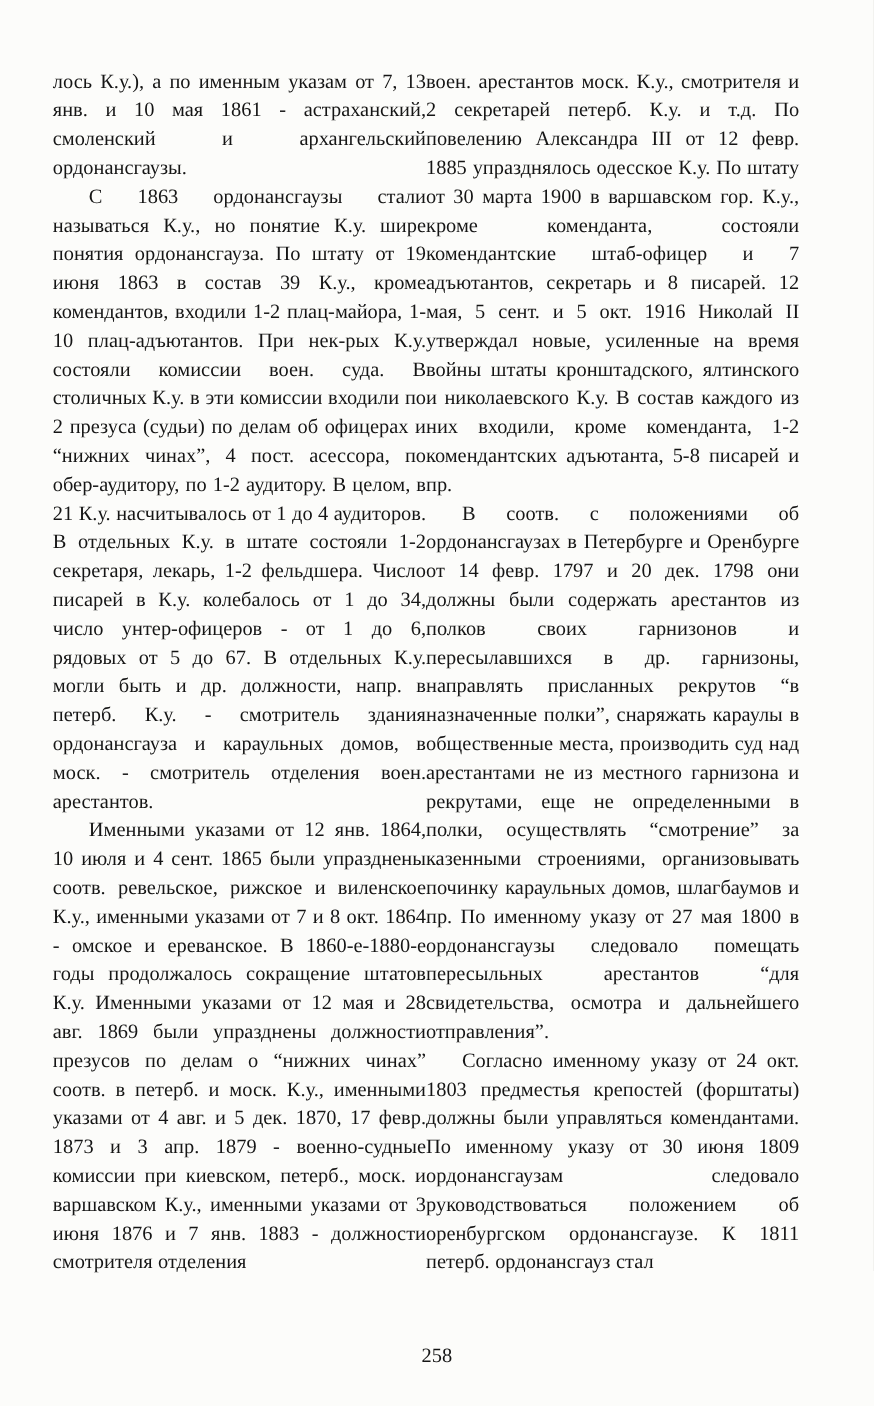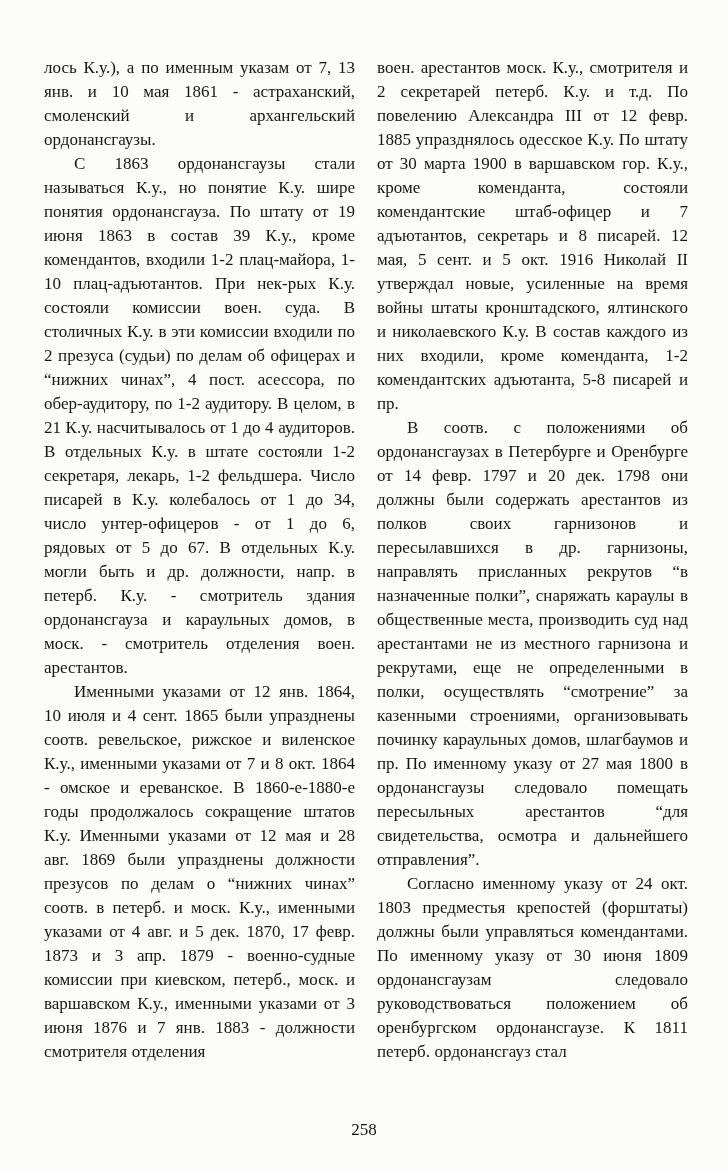--- a/index.html
+++ b/index.html
@@ -13,21 +13,20 @@
     height: 1172px;
     margin: 0 auto;
     background: #fcfcfa;
     color: #151515;
     font-family: "Liberation Serif", "DejaVu Serif", serif;
     overflow: hidden;
     box-sizing: border-box;
   }
   .columns {
     display: flex;
-    gap: 22px;
     padding: 56px 40px 0 44px;
     box-sizing: border-box;
   }
   .column {
     width: 311px;
     flex: 0 0 311px;
   }
   .para {
     margin: 0;
     font-size: 17px;

